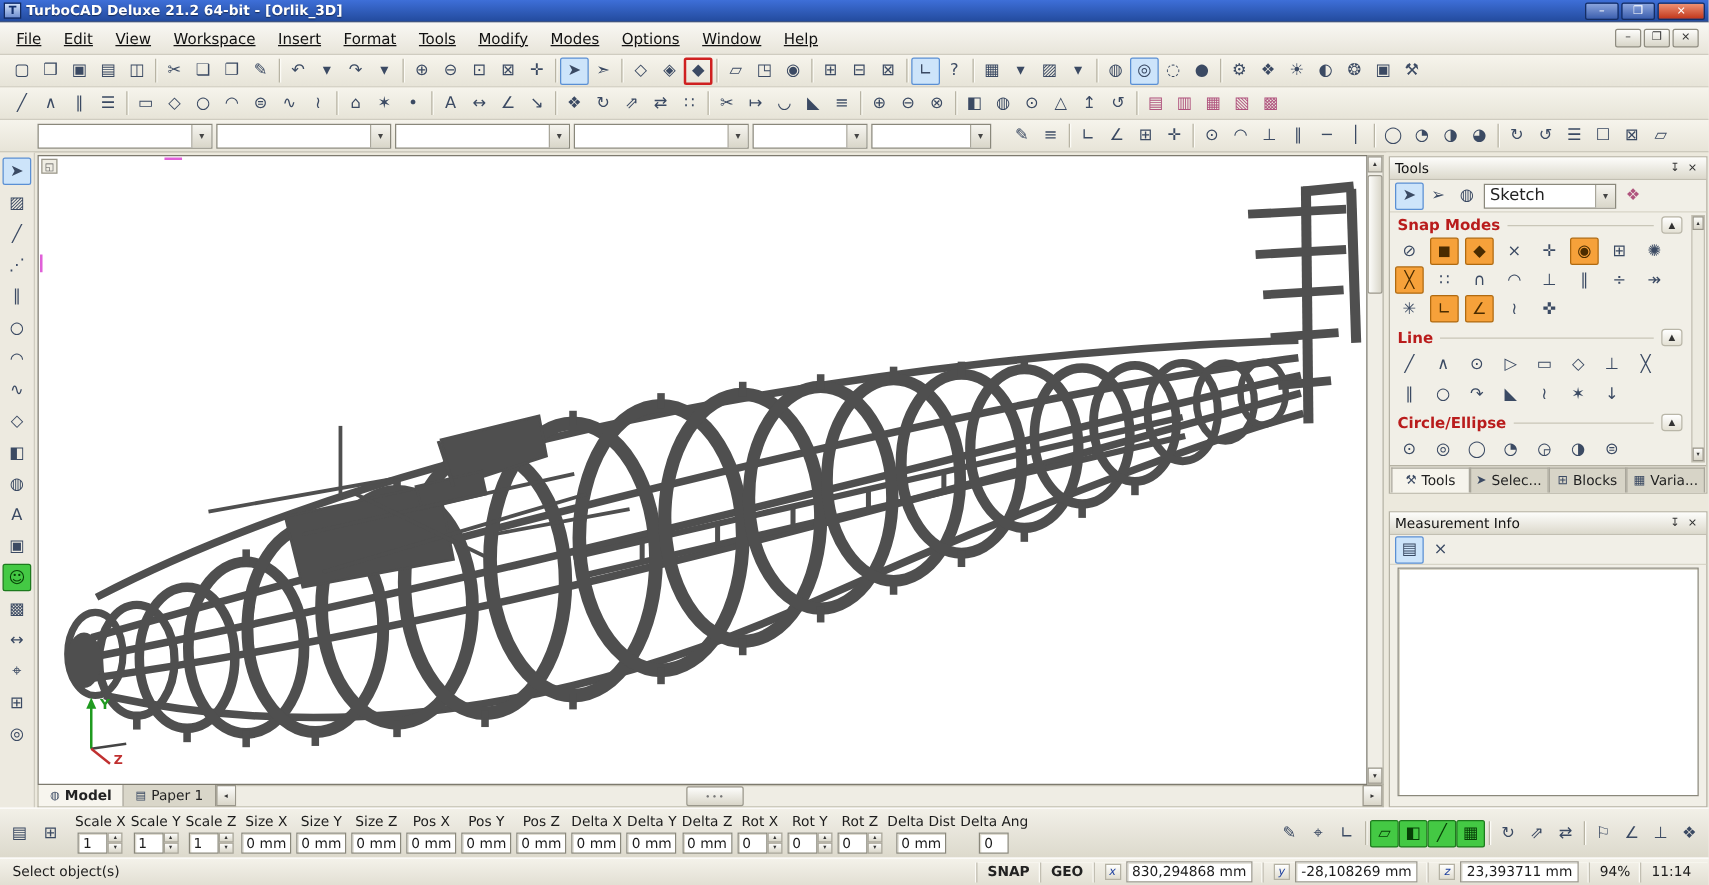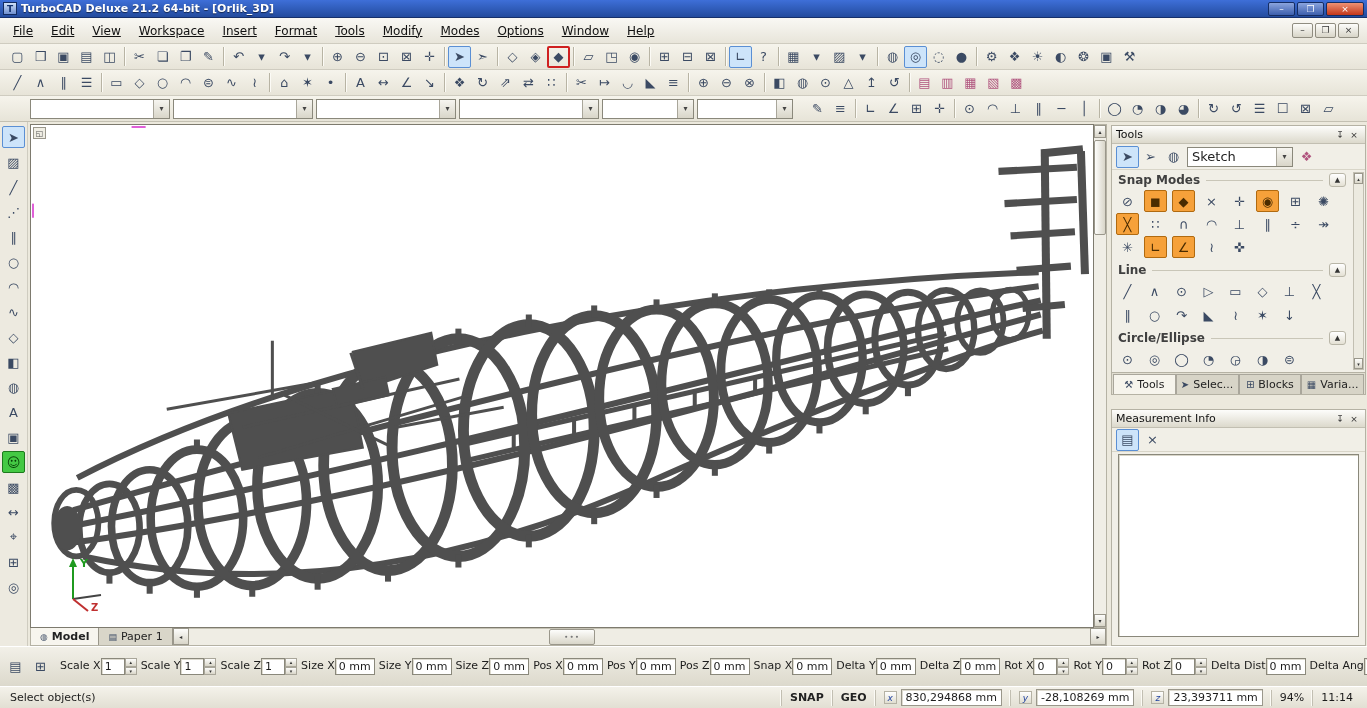--- a/index.html
+++ b/index.html
@@ -81,42 +81,42 @@
            display:flex; align-items:center; padding:0 4px; font-size:11px; }
   .phead .ptitle { flex:1; color:#111; }
   .hbtn2 { width:14px; height:13px; font-size:9px; color:#333; display:flex; align-items:center; justify-content:center;
            border:1px solid transparent; }
   .ptool { height:26px; display:flex; align-items:center; gap:2px; padding:0 4px; border-bottom:1px solid #d8d5c8; }
   .sections { position:relative; padding-right:13px; }
   .pscroll { position:absolute; right:1px; top:2px; bottom:2px; width:11px; background:#eceae0; border:1px solid #c2bfb2;
              display:flex; flex-direction:column; }
   .pscroll .sbtn { height:11px; font-size:5px; }
   .sechead { display:flex; align-items:center; gap:6px; padding:3px 6px 1px 6px; }
-  .sectitle { color:#404040; font-weight:bold; font-size:12px; }
+  .sectitle { color:#b91c1c; font-weight:bold; font-size:12px; }
   .secrule { flex:1; height:1px; background:#c9c6b8; }
   .chev { width:17px; height:14px; border:1px solid #b9b6a8; border-radius:3px; background:linear-gradient(#fff,#e4e1d4);
           font-size:7px; color:#333; display:flex; align-items:center; justify-content:center; }
   .grid8 { display:grid; grid-template-columns:repeat(8,27px); gap:1px 1px; padding:2px 4px; }
   .rowicons { display:flex; flex-wrap:wrap; width:232px; padding:2px 4px; row-gap:2px; column-gap:4px; }
   .ptabs { display:flex; border-top:1px solid #b5b2a4; background:#e0ddd0; padding:1px 1px 0 1px; }
   .ptab { flex:1; height:20px; display:flex; align-items:center; justify-content:center; gap:4px; font-size:11px;
           border:1px solid #a9a69b; border-bottom:none; background:#d7d4c7; color:#222; white-space:nowrap; overflow:hidden; }
   .ptab.active { background:#f6f4ec; }
   .ptab .ticon { font-size:10px; color:#3b4a63; }
 
   .measure { margin-top:14px; flex:1; display:flex; flex-direction:column; background:#f1efe7; border:1px solid #b5b2a4; min-height:0; }
   .mtool { height:24px; display:flex; align-items:center; gap:2px; padding:0 4px; border-bottom:1px solid #d8d5c8; }
   .mbody { flex:1; margin:2px 6px 8px 6px; background:#fff; border:1px solid #8a887b; box-shadow:inset 1px 1px 0 #d9d6c9; }
 
   
   .inspector { height:40px; flex:0 0 auto; background:linear-gradient(#f2f0e8,#dcd9cc); border-top:1px solid #fff;
                display:flex; align-items:center; padding:0 4px; }
   .insp-left { display:flex; gap:2px; margin-right:6px; }
   .fields { display:flex; align-items:flex-start; }
-  .field { display:flex; flex-direction:row; align-items:center; margin:0 2px; }
+  .field { display:flex; flex-direction:column; align-items:center; margin:0 2px; }
   .flabel { font-size:11px; height:15px; white-space:nowrap; color:#1c1c1c; }
   .frow { display:flex; }
   .vbox { height:17px; background:#fff; border:1px solid #8a887b; box-shadow:inset 1px 1px 0 #dedbd0;
           font-size:11px; padding:1px 3px; display:flex; align-items:center; }
   .spin { width:12px; display:flex; flex-direction:column; }
   .spin span { flex:1; font-size:5px; border:1px solid #a9a69a; background:linear-gradient(#fdfdfb,#d9d6c9);
                display:flex; align-items:center; justify-content:center; color:#333; }
   .insp-right { display:flex; align-items:center; margin-left:auto; }
 
   
@@ -677,21 +677,21 @@
             <span class="vbox" style="width: 40px;">0 mm</span>
           </span>
         </span>
         <span class="field">
           <span class="flabel">Pos Z</span>
           <span class="frow">
             <span class="vbox" style="width: 40px;">0 mm</span>
           </span>
         </span>
         <span class="field">
-          <span class="flabel">Snap X</span>
+          <span class="flabel">Delta X</span>
           <span class="frow">
             <span class="vbox" style="width: 40px;">0 mm</span>
           </span>
         </span>
         <span class="field">
           <span class="flabel">Delta Y</span>
           <span class="frow">
             <span class="vbox" style="width: 40px;">0 mm</span>
           </span>
         </span>

